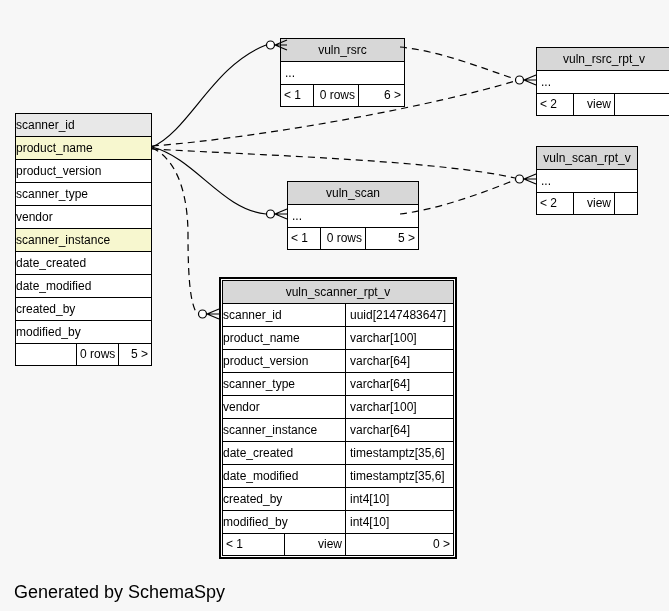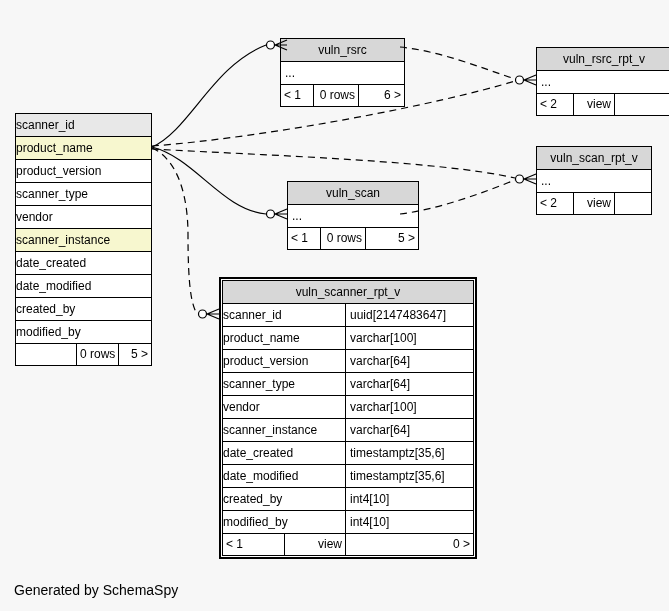--- a/index.html
+++ b/index.html
@@ -36,21 +36,21 @@
 
   .outer{position:absolute;border:2px solid var(--line);padding:1px;background:var(--row-bg);
          box-sizing:border-box;z-index:1;}
   .outer .tbl{position:relative;left:0;top:0;width:100%;}
 
   svg.edges{position:absolute;left:0;top:0;z-index:2;pointer-events:none;}
   svg.edges path,svg.edges line{fill:none;stroke:var(--line);stroke-width:1.2;}
   svg.edges .dashed{stroke-dasharray:7 5;}
   svg.edges circle{fill:#ffffff;stroke:var(--line);stroke-width:1.2;}
 
-  .credit{position:absolute;left:14px;top:582px;font-size:14px;color:#000;}
+  .credit{position:absolute;left:14px;top:582px;font-size:18px;color:#000;}
 </style>
 </head>
 <body>
 
 <div class="canvas">
 
   <div class="tbl" style="left:15px;top:113px;width:137px;">
     <div>
         <div class="trow pk">
           <span class="cname">scanner_id</span>
@@ -103,41 +103,41 @@
   <div class="tbl" style="left:536px;top:47px;width:136px;">
     <div class="thead">vuln_rsrc_rpt_v</div>
     <div class="bodyrow">...</div>
     <div class="tfoot">
       <span style="width:36px;">&lt; 2</span>
       <span style="width:41px;" class="f-center">view</span>
       <span style="flex:1;"></span>
     </div>
   </div>
 
-  <div class="tbl" style="left:536px;top:146px;width:116px;">
+  <div class="tbl" style="left:536px;top:146px;width:102px;">
     <div class="thead">vuln_scan_rpt_v</div>
     <div class="bodyrow">...</div>
     <div class="tfoot">
       <span style="width:36px;">&lt; 2</span>
       <span style="width:41px;" class="f-center">view</span>
       <span style="flex:1;"></span>
     </div>
   </div>
 
   <div class="tbl" style="left:287px;top:181px;width:132px;">
     <div class="thead">vuln_scan</div>
     <div class="bodyrow">...</div>
     <div class="tfoot">
       <span style="width:32px;">&lt; 1</span>
       <span style="width:45px;" class="f-center">0 rows</span>
       <span style="flex:1;" class="f-center">5 &gt;</span>
     </div>
   </div>
 
-  <div class="outer" style="left:219px;top:277px;width:258px;">
+  <div class="outer" style="left:219px;top:277px;width:238px;">
     <div class="tbl big">
       <div class="thead">vuln_scanner_rpt_v</div>
       <div>
           <div class="trow">
             <span class="cname">scanner_id</span>
             <span class="ctype">uuid[2147483647]</span>
           </div>
           <div class="trow">
             <span class="cname">product_name</span>
             <span class="ctype">varchar[100]</span>

